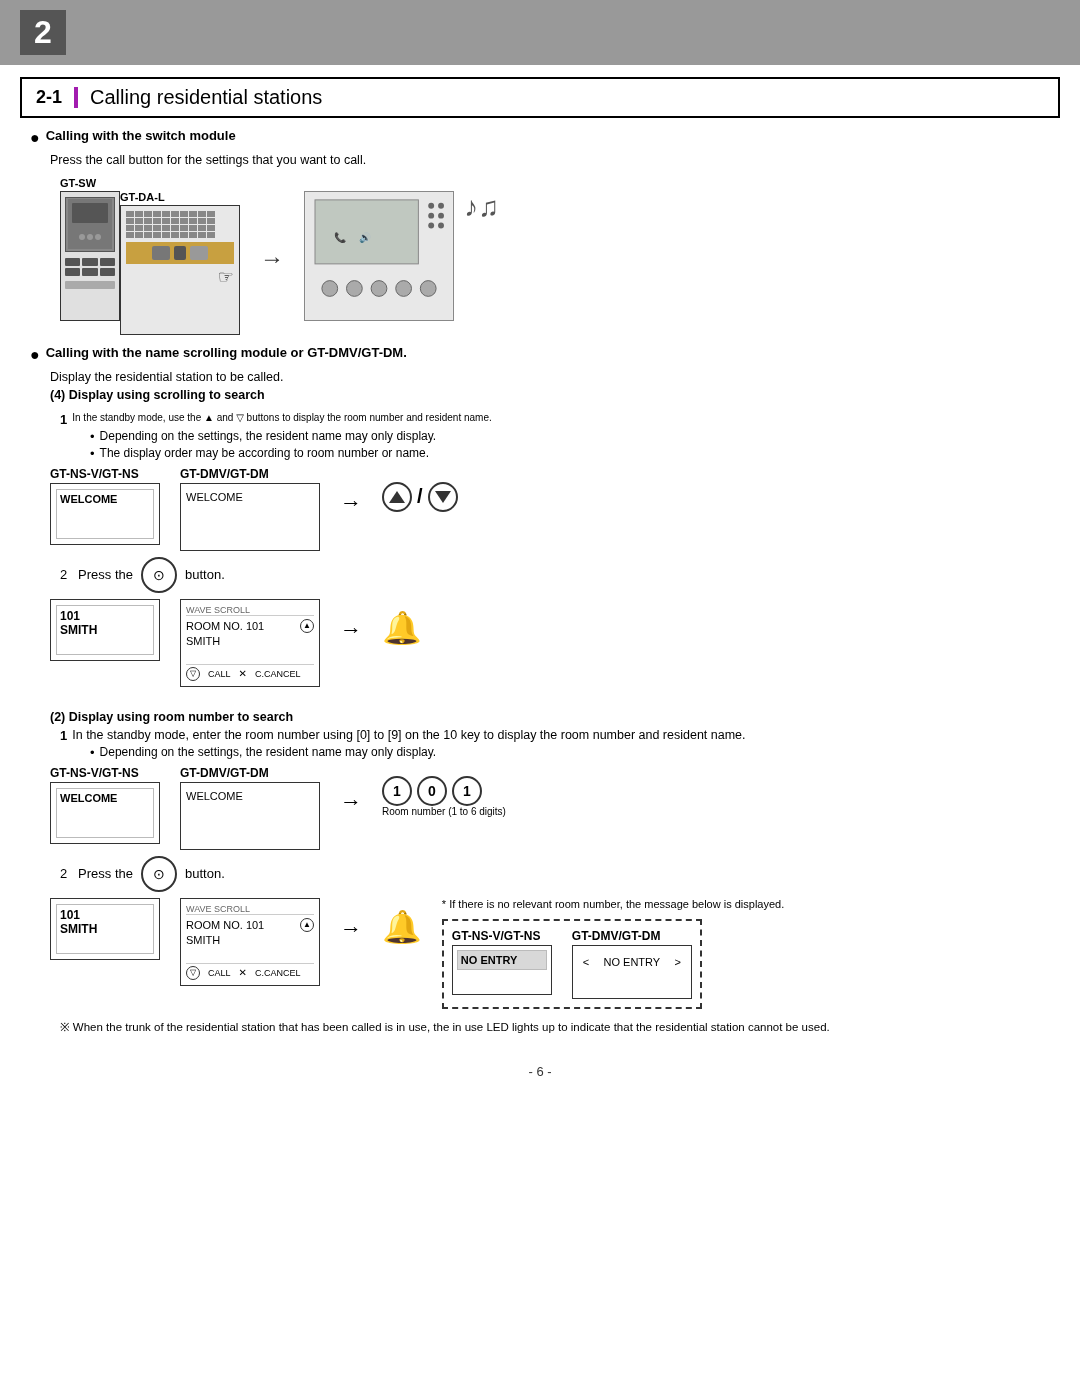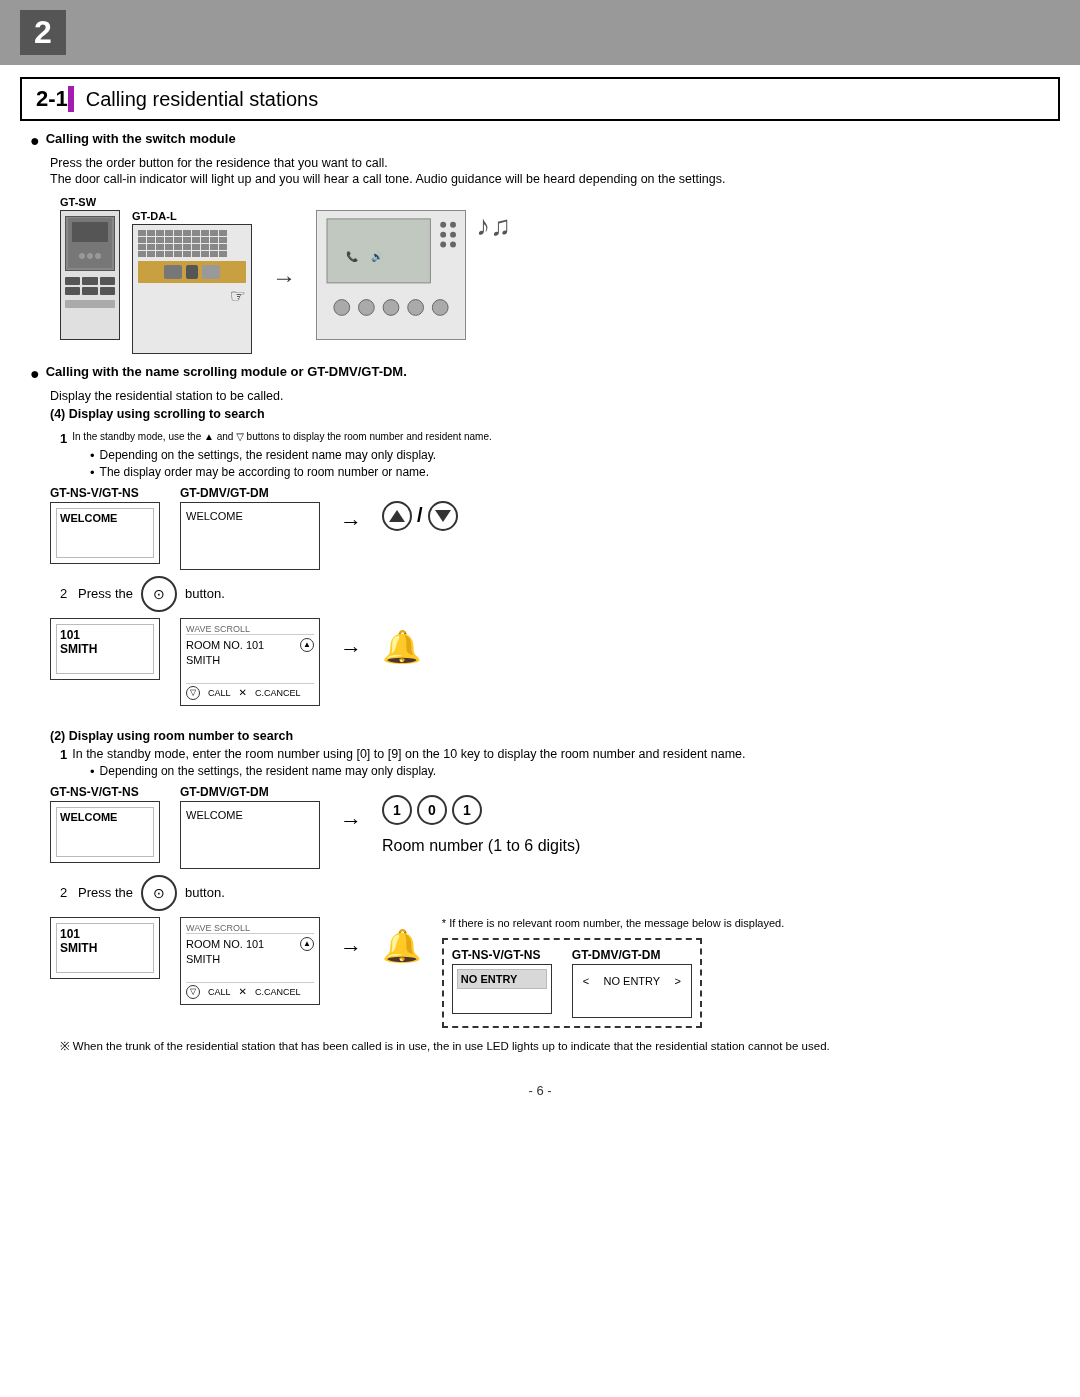--- a/index.html
+++ b/index.html
@@ -36,24 +36,24 @@
 
     .section-header {
       border: 2px solid #000;
       padding: 7px 14px;
       margin: 12px 20px 10px 20px;
       display: flex;
       align-items: center;
       gap: 12px;
     }
     .section-num {
-      font-size: 22px;
+      font-size: 18px;
       font-weight: bold;
-      border-right: 6px solid #a21caf;
-      padding-right: 0;
+      border-right: 4px solid #a21caf;
+      padding-right: 12px;
     }
     .section-title {
       font-size: 20px;
       font-weight: normal;
     }
 
     .content {
       padding: 0 30px;
     }
 
@@ -224,22 +224,22 @@
       border: 2px solid #333;
       display: flex;
       align-items: center;
       justify-content: center;
       font-size: 14px;
       font-weight: bold;
       background: #fff;
     }
 
     .room-number-note {
-      font-size: 16px;
-      margin-top: 12px;
+      font-size: 10px;
+      margin-top: 0;
     }
 
     
     .dashed-box {
       border: 2px dashed #333;
       padding: 8px;
       margin-top: 5px;
       display: inline-block;
     }
     .dashed-box-inner {
@@ -341,29 +341,28 @@
   <div class="section-title">Calling residential stations</div>
 </div>
 
 <div class="content">
 
   <div class="bullet-section">
     <div class="bullet-item">
       <span class="bullet-dot">●</span>
       <span class="bullet-text">Calling with the switch module</span>
     </div>
-    <div class="indent-text">Press the order button for the residence that you want to call.</div>
-    <div class="indent-text">The door call-in indicator will light up and you will hear a call tone. Audio guidance will be heard depending on the settings.</div>
+    <div class="indent-text">Press the call button for the settings that you want to call.</div>
   </div>
 
   <div class="diagram-row">
 
     <div class="device-wrapper">
       <div class="label-above">GT-SW</div>
-      <div style="display:flex; gap:12px;">
+      <div style="display:flex; gap:0;">
 
         <div class="gt-sw-device">
           <div class="gt-sw-screen">
             <svg width="44" height="50" viewBox="0 0 44 50">
               <rect x="0" y="0" width="44" height="50" fill="#777"></rect>
               <rect x="4" y="4" width="36" height="20" fill="#555" rx="1"></rect>
 
               <circle cx="22" cy="38" r="3" fill="#999"></circle>
               <circle cx="14" cy="38" r="3" fill="#999"></circle>
               <circle cx="30" cy="38" r="3" fill="#999"></circle>

